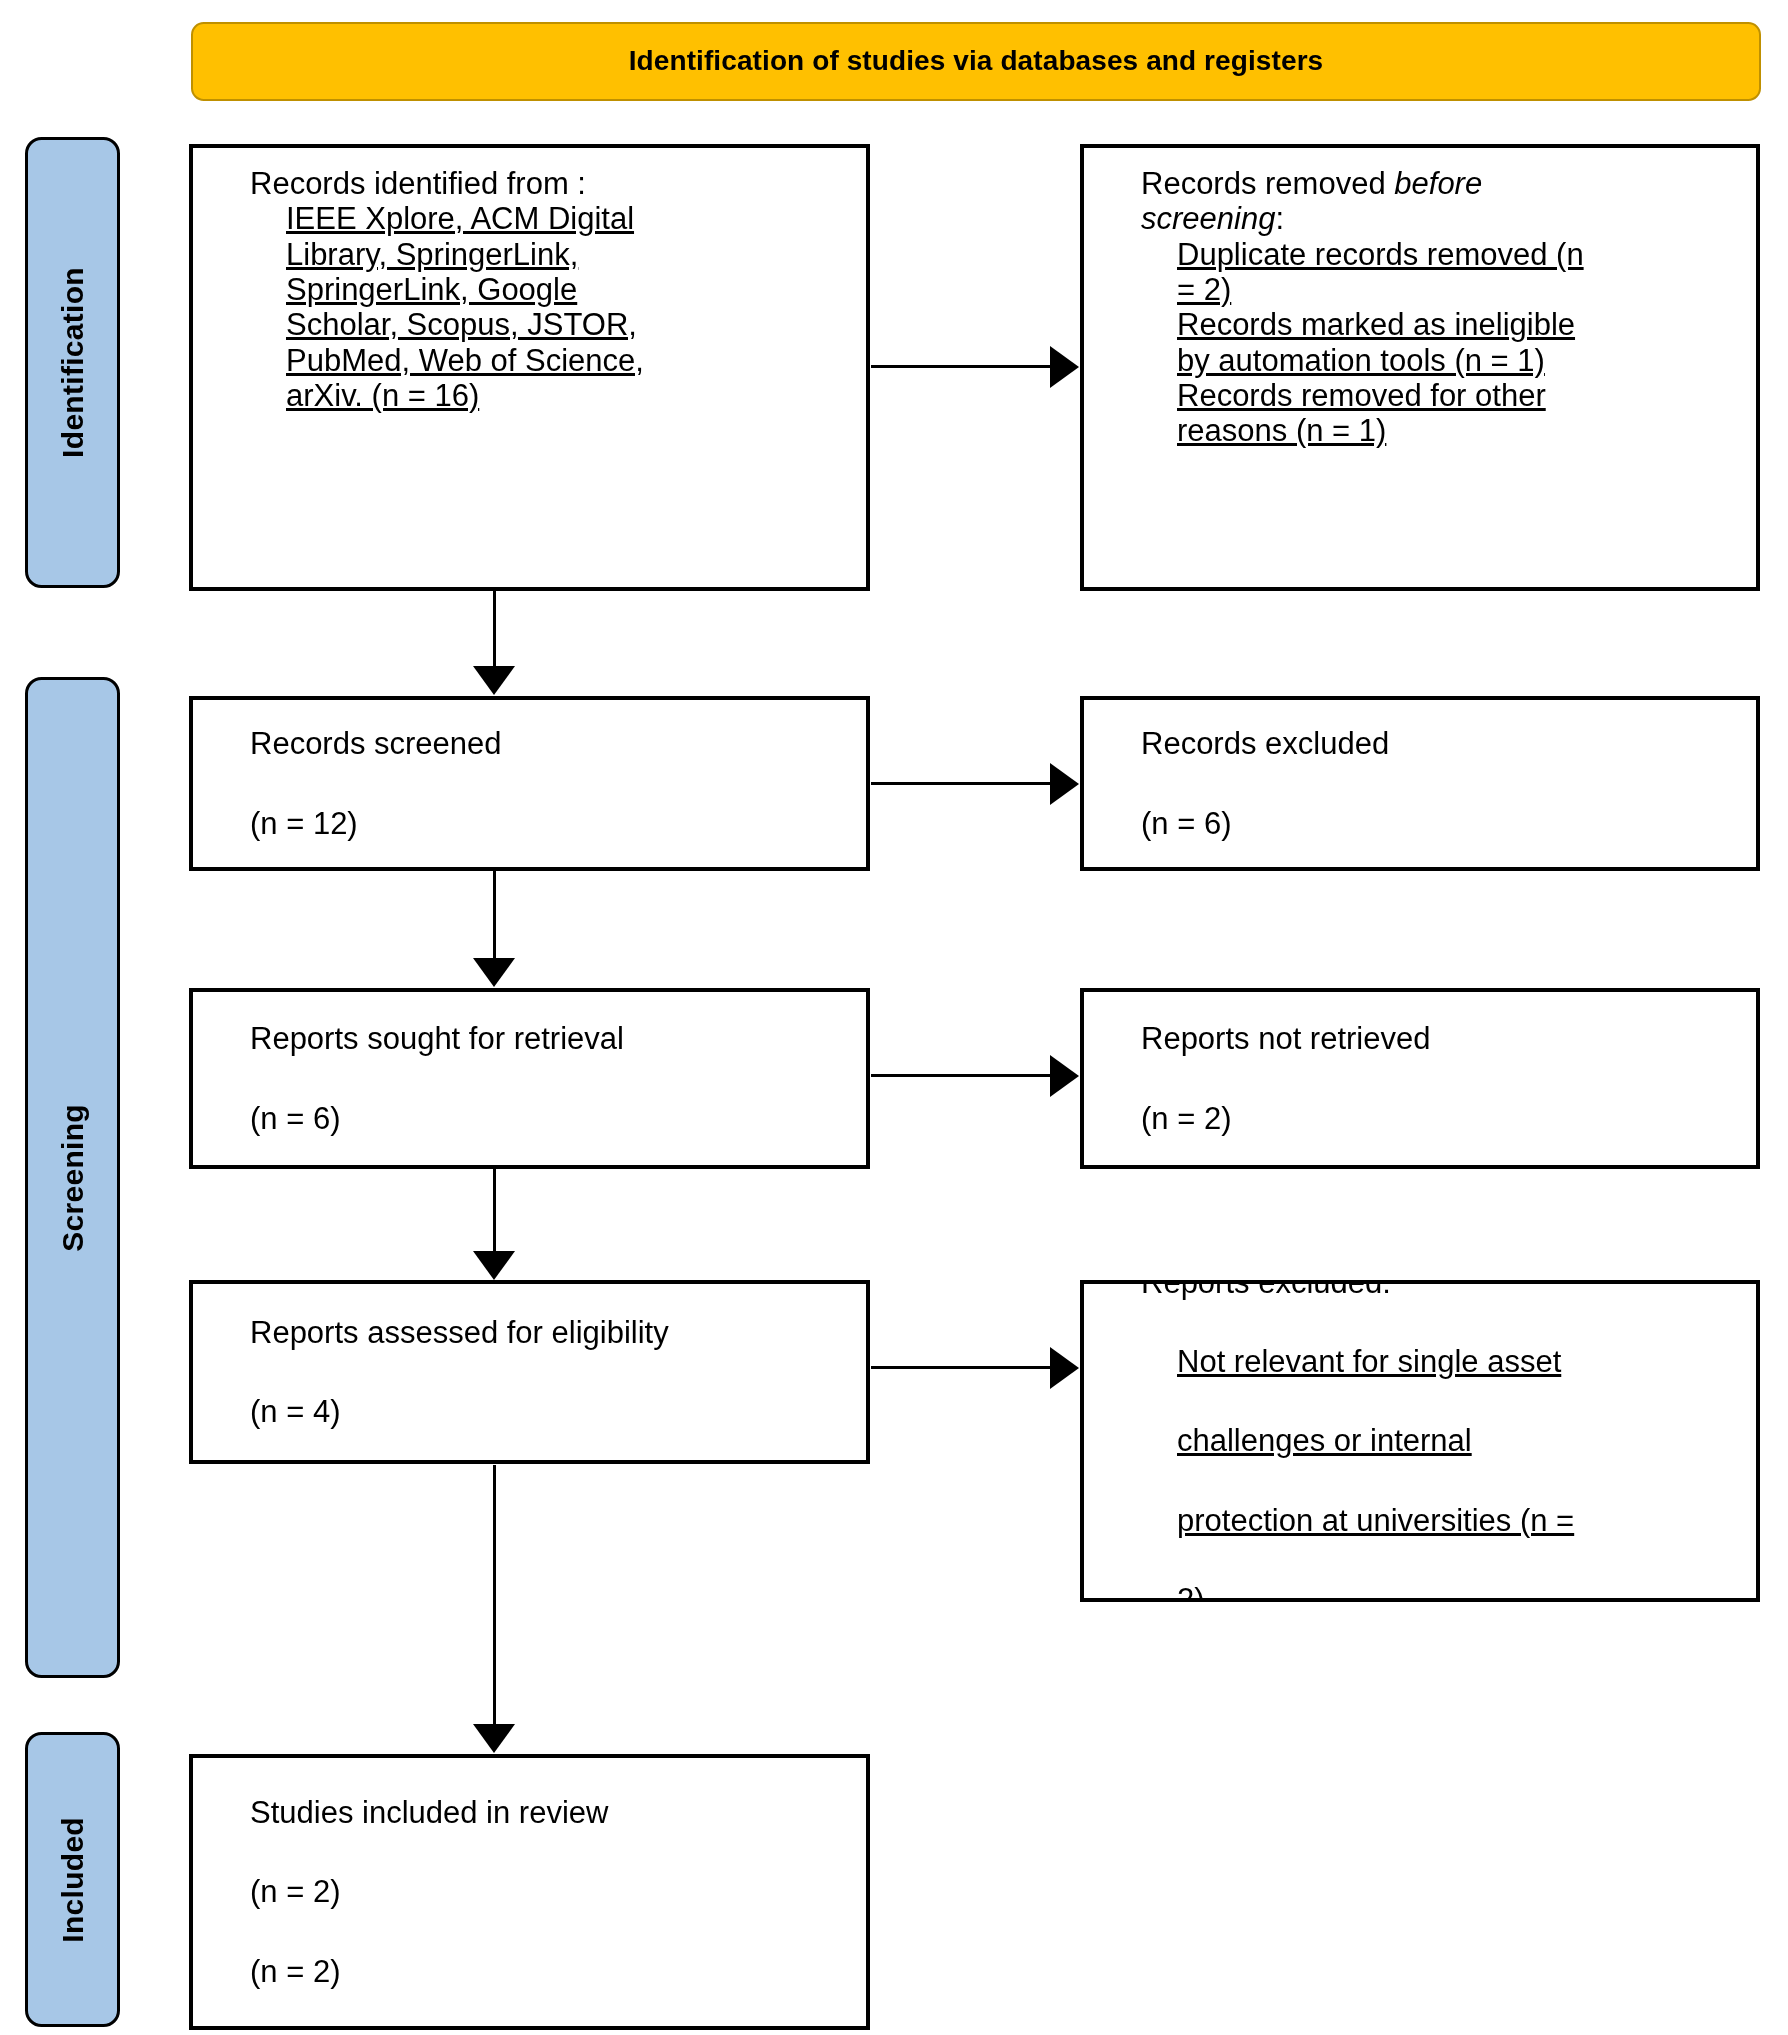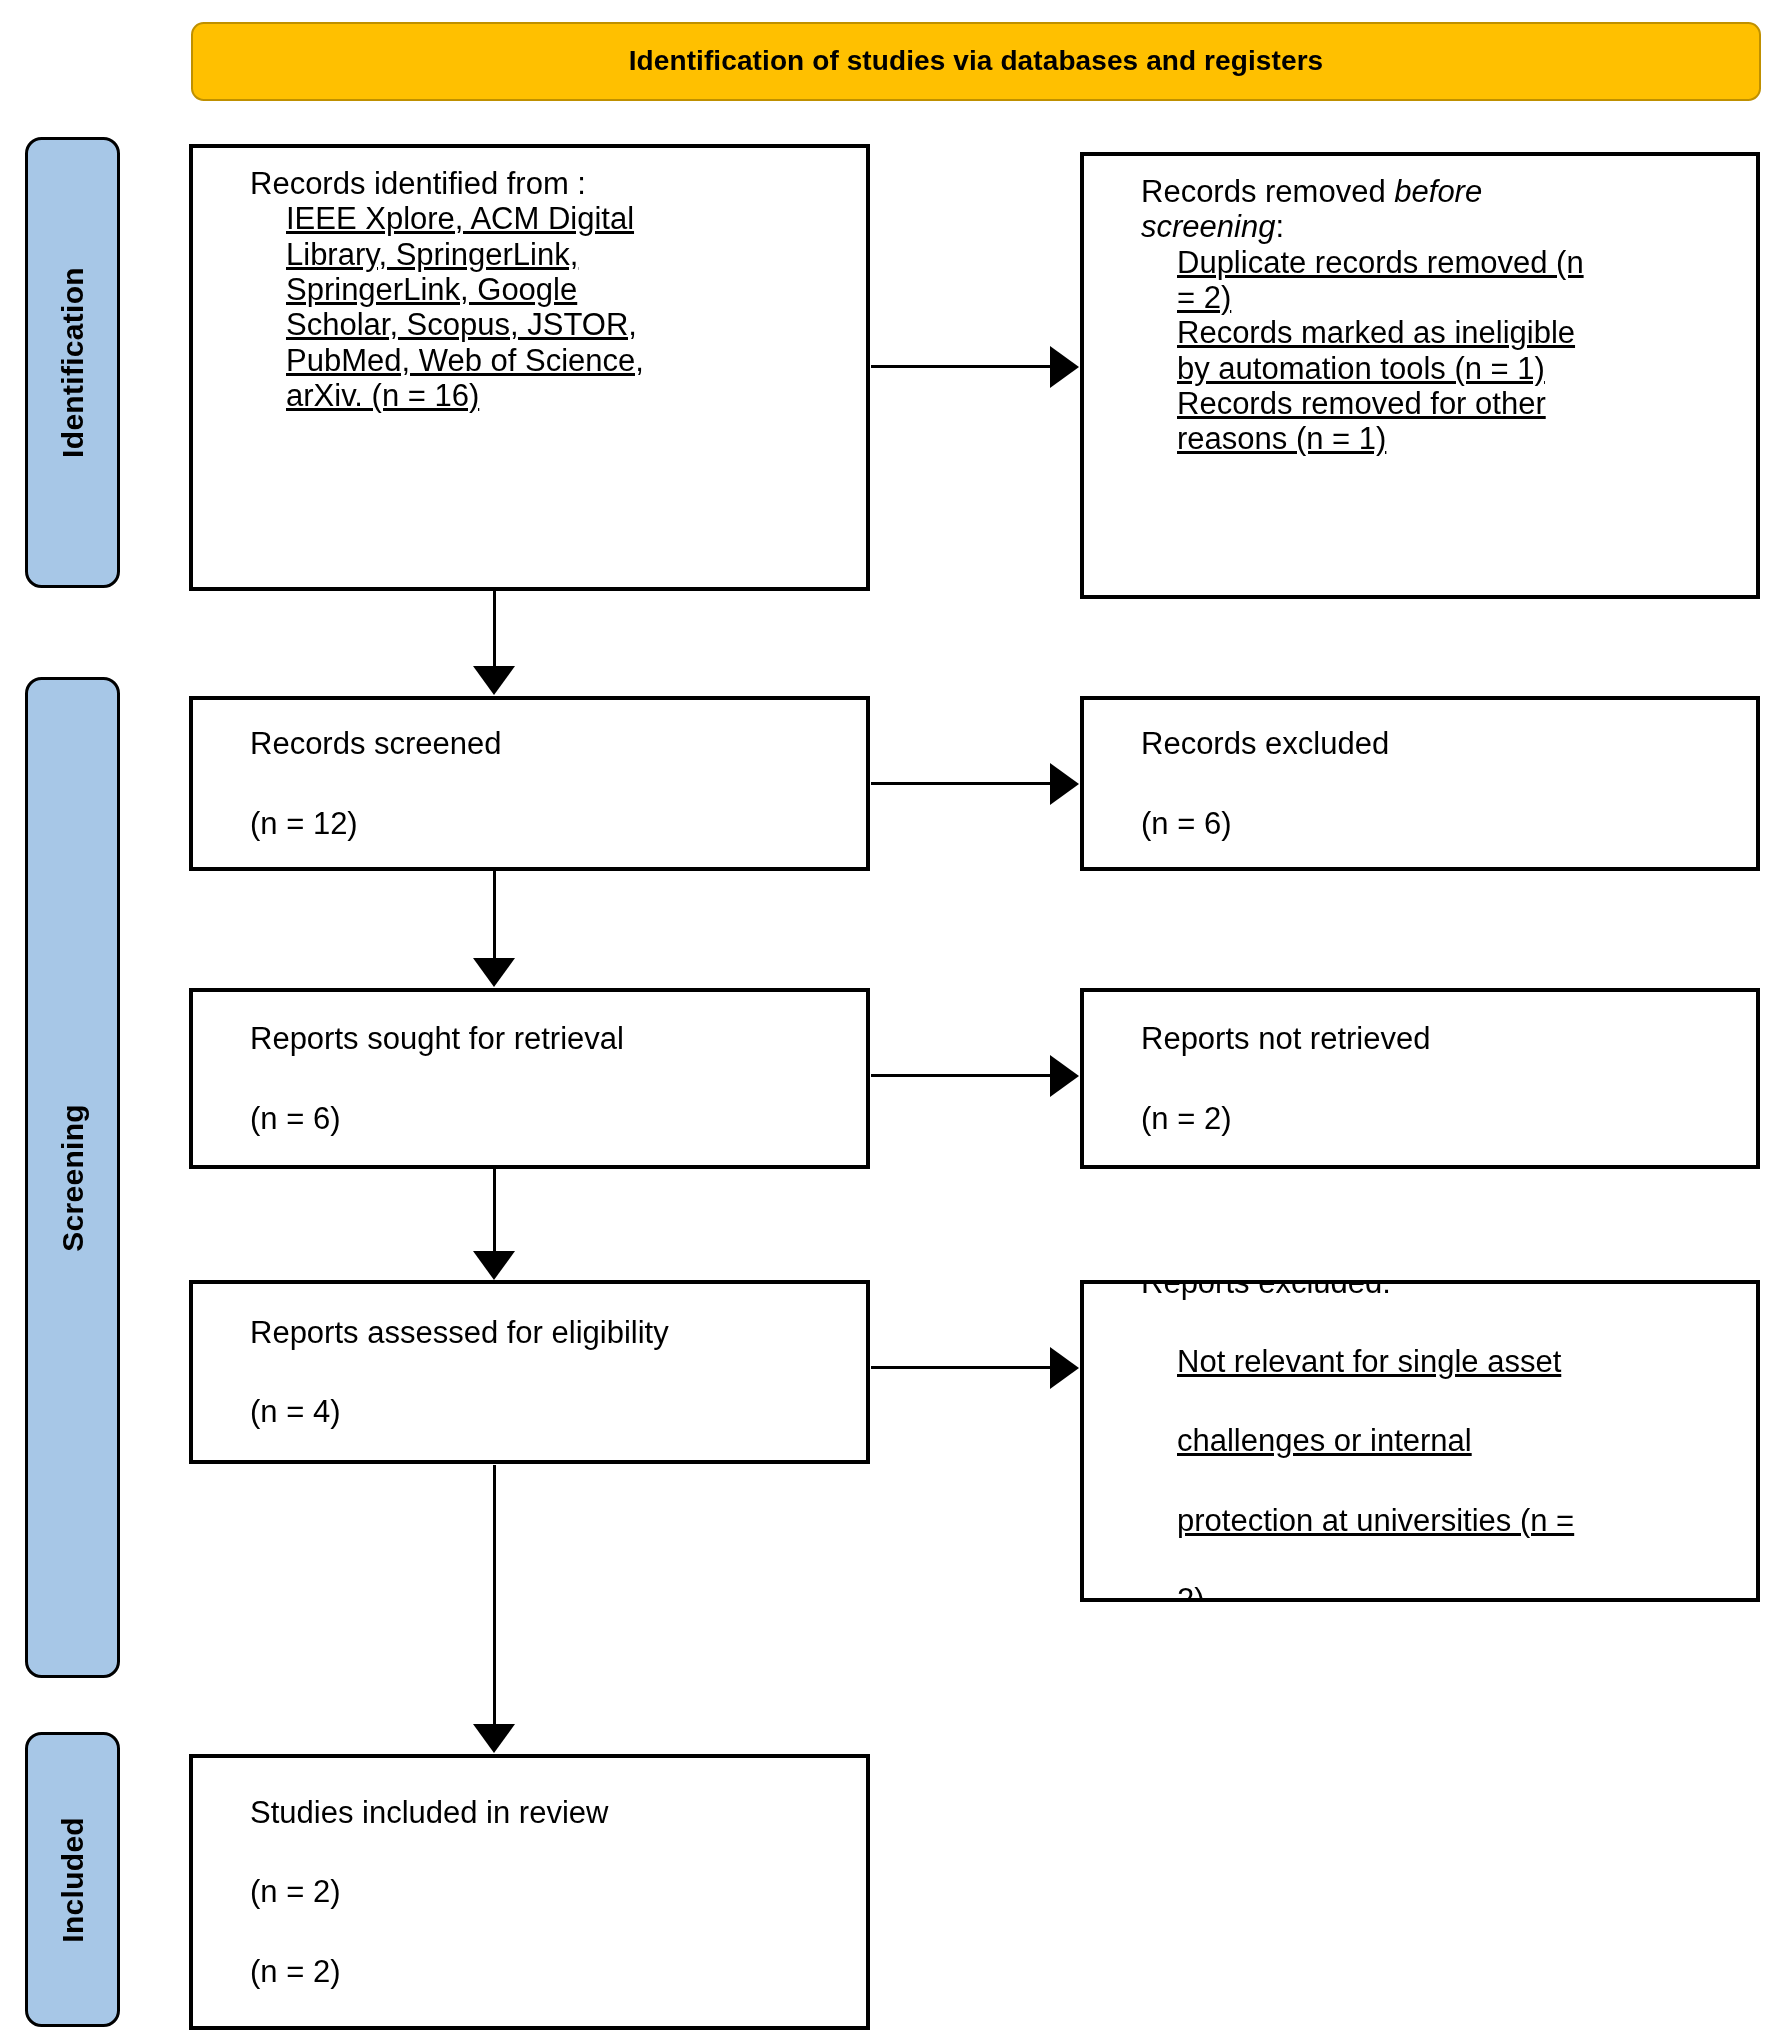--- a/index.html
+++ b/index.html
@@ -42,21 +42,21 @@
     word-wrap:break-word;
     margin-left:38px;
   }
   .fbox .ln.ind{padding-left:36px;text-indent:0;text-decoration:underline;}
   .ital{font-style:italic;}
 
   .col-left{left:189px;width:681px;}
   .col-right{left:1080px;width:680px;}
 
   #box-identified   {top:144px;height:447px;}
-  #box-removed      {top:152px;height:447px;}
+  #box-removed      {top:144px;height:447px;}
   #box-screened     {top:696px;height:175px;}
   #box-excluded     {top:696px;height:175px;}
   #box-sought       {top:988px;height:181px;}
   #box-not-retrieved{top:988px;height:181px;}
   #box-assessed     {top:1280px;height:184px;}
   #box-rep-excluded {top:1280px;height:322px;}
   #box-included     {top:1754px;height:276px;}
 
   
   .vcenter{display:flex;flex-direction:column;justify-content:center;gap:44px;}

